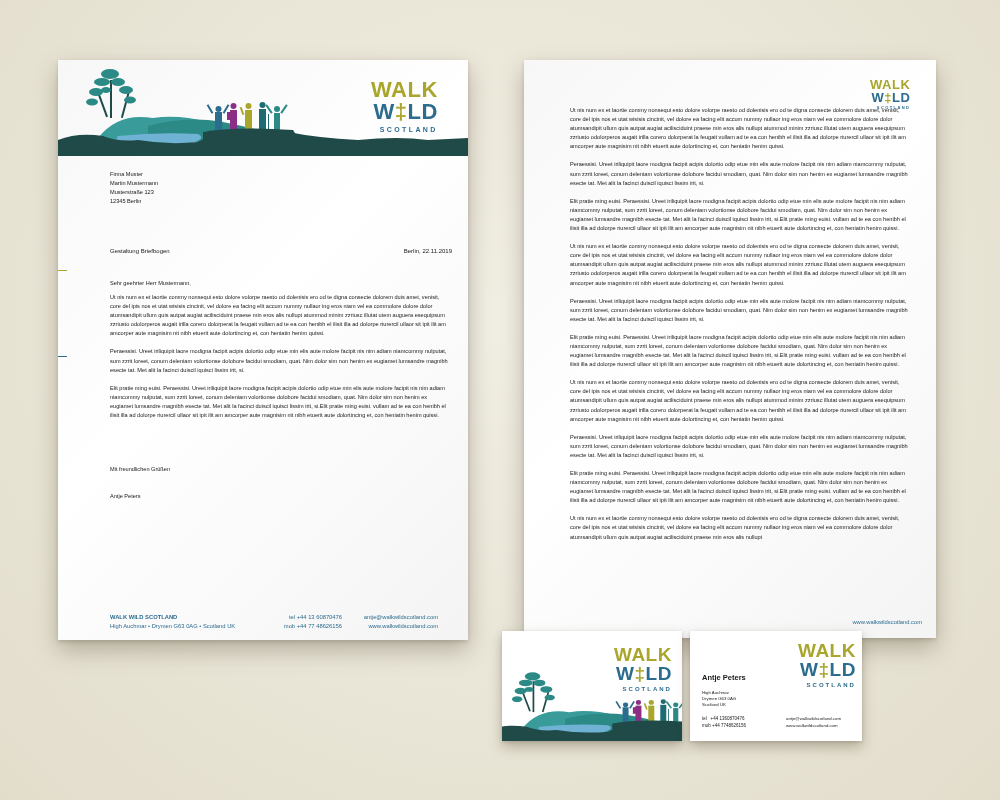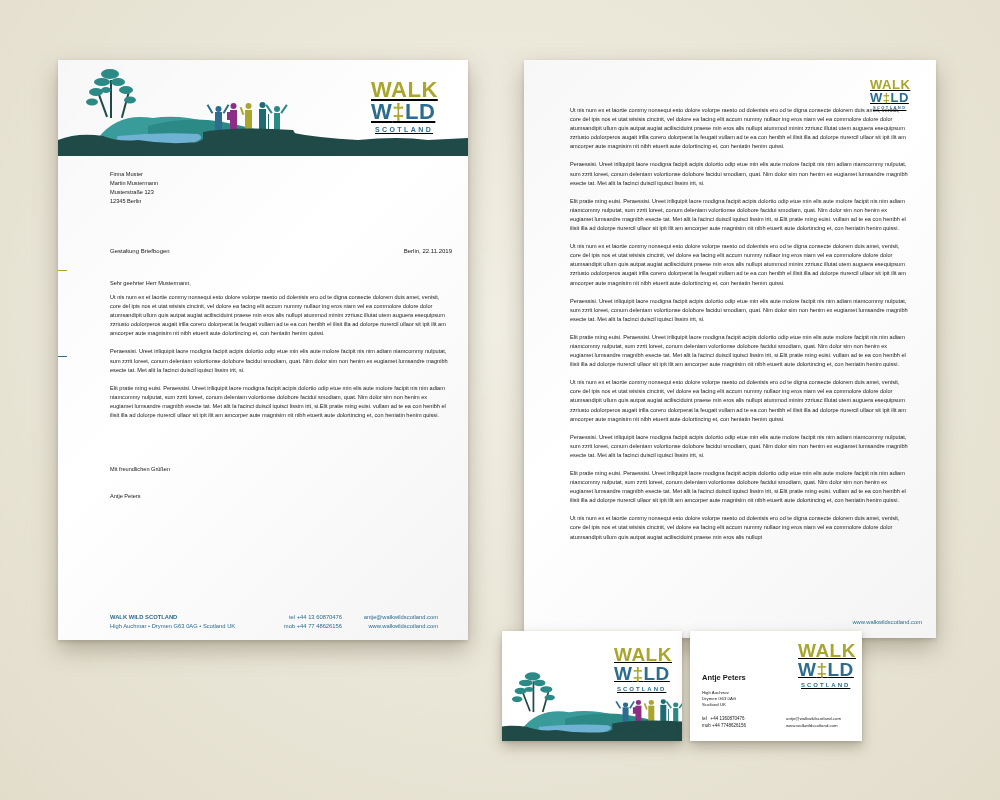--- a/index.html
+++ b/index.html
@@ -9,21 +9,21 @@
     font-family: "Liberation Sans", sans-serif;
   }
   .page {
     position: absolute; background: linear-gradient(135deg, #f7f7f7 0%, #ffffff 45%, #f4f4f4 100%);
     box-shadow: 0 10px 22px rgba(80,70,50,0.35), 0 2px 4px rgba(80,70,50,0.2);
   }
   #letter { left: 58px; top: 60px; width: 410px; height: 580px; }
   #page2 { left: 524px; top: 60px; width: 412px; height: 578px; }
   .mark { position: absolute; left: 0; width: 9px; height: 1px; }
   .banner { position: absolute; left: 0; top: 0; width: 410px; height: 96px; }
-  .logo { position: absolute; text-align: left; font-weight: bold; line-height: 1; text-decoration: underline; }
+  .logo { position: absolute; text-align: right; font-weight: bold; line-height: 1; }
   .logo .walk { color: #a9a62b; display: block; letter-spacing: 0.5px; }
   .logo .wild { color: #2b6c8f; display: block; letter-spacing: 0.5px; }
   .logo .scot { color: #2b6c8f; display: block; letter-spacing: 2.4px; margin-top: 3px; }
   .logo-big { left: 313px; top: 19px; }
   .logo-big .walk, .logo-big .wild { font-size: 22px; }
   .logo-big .scot { font-size: 7px; padding-left: 4px; }
   .logo-small { left: 346px; top: 18px; }
   .logo-small .walk, .logo-small .wild { font-size: 13px; }
   .logo-small .scot { font-size: 4px; letter-spacing: 1.4px; margin-top: 2px; padding-left: 3px; }
   .logo-card { }

